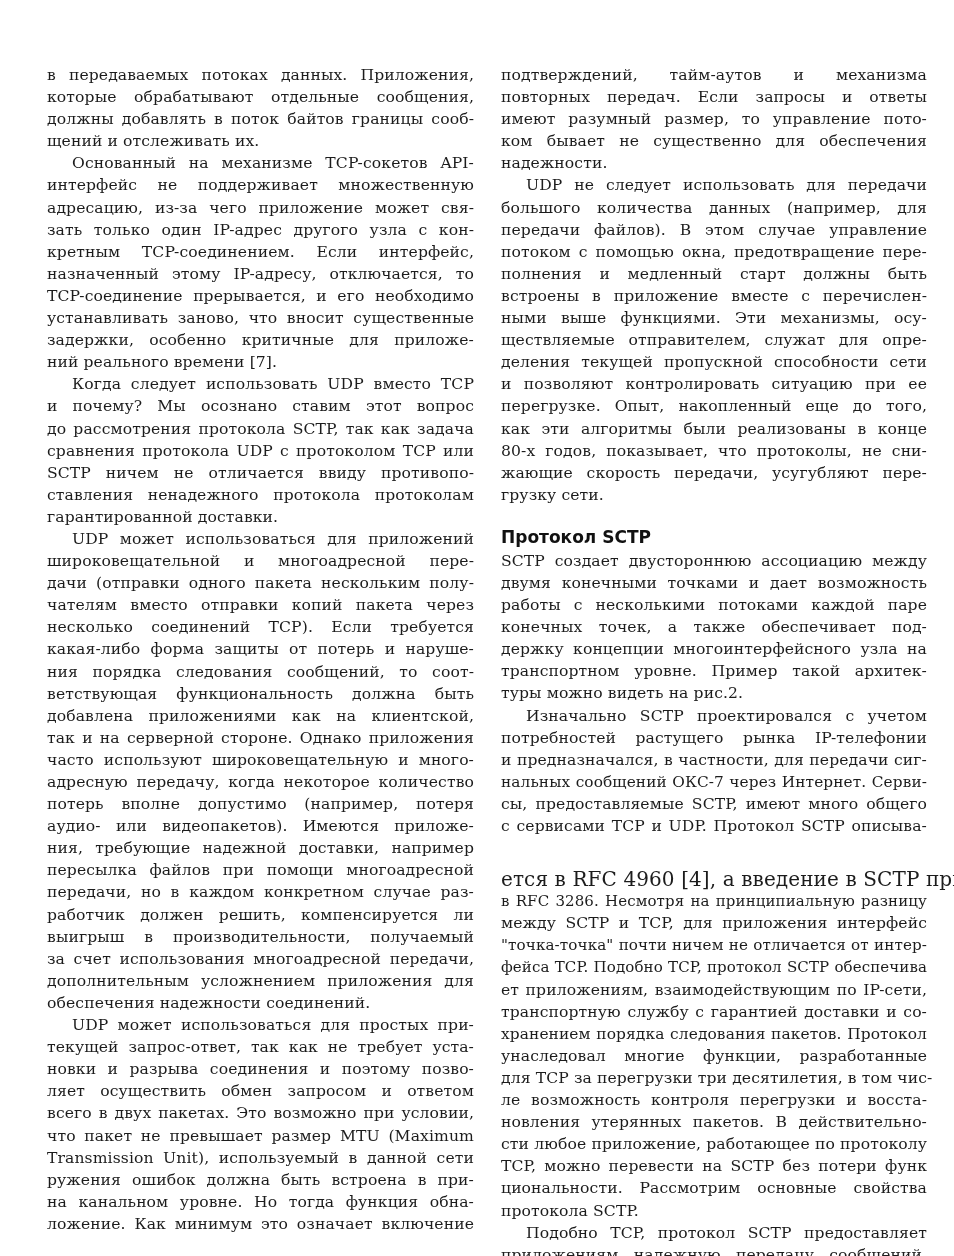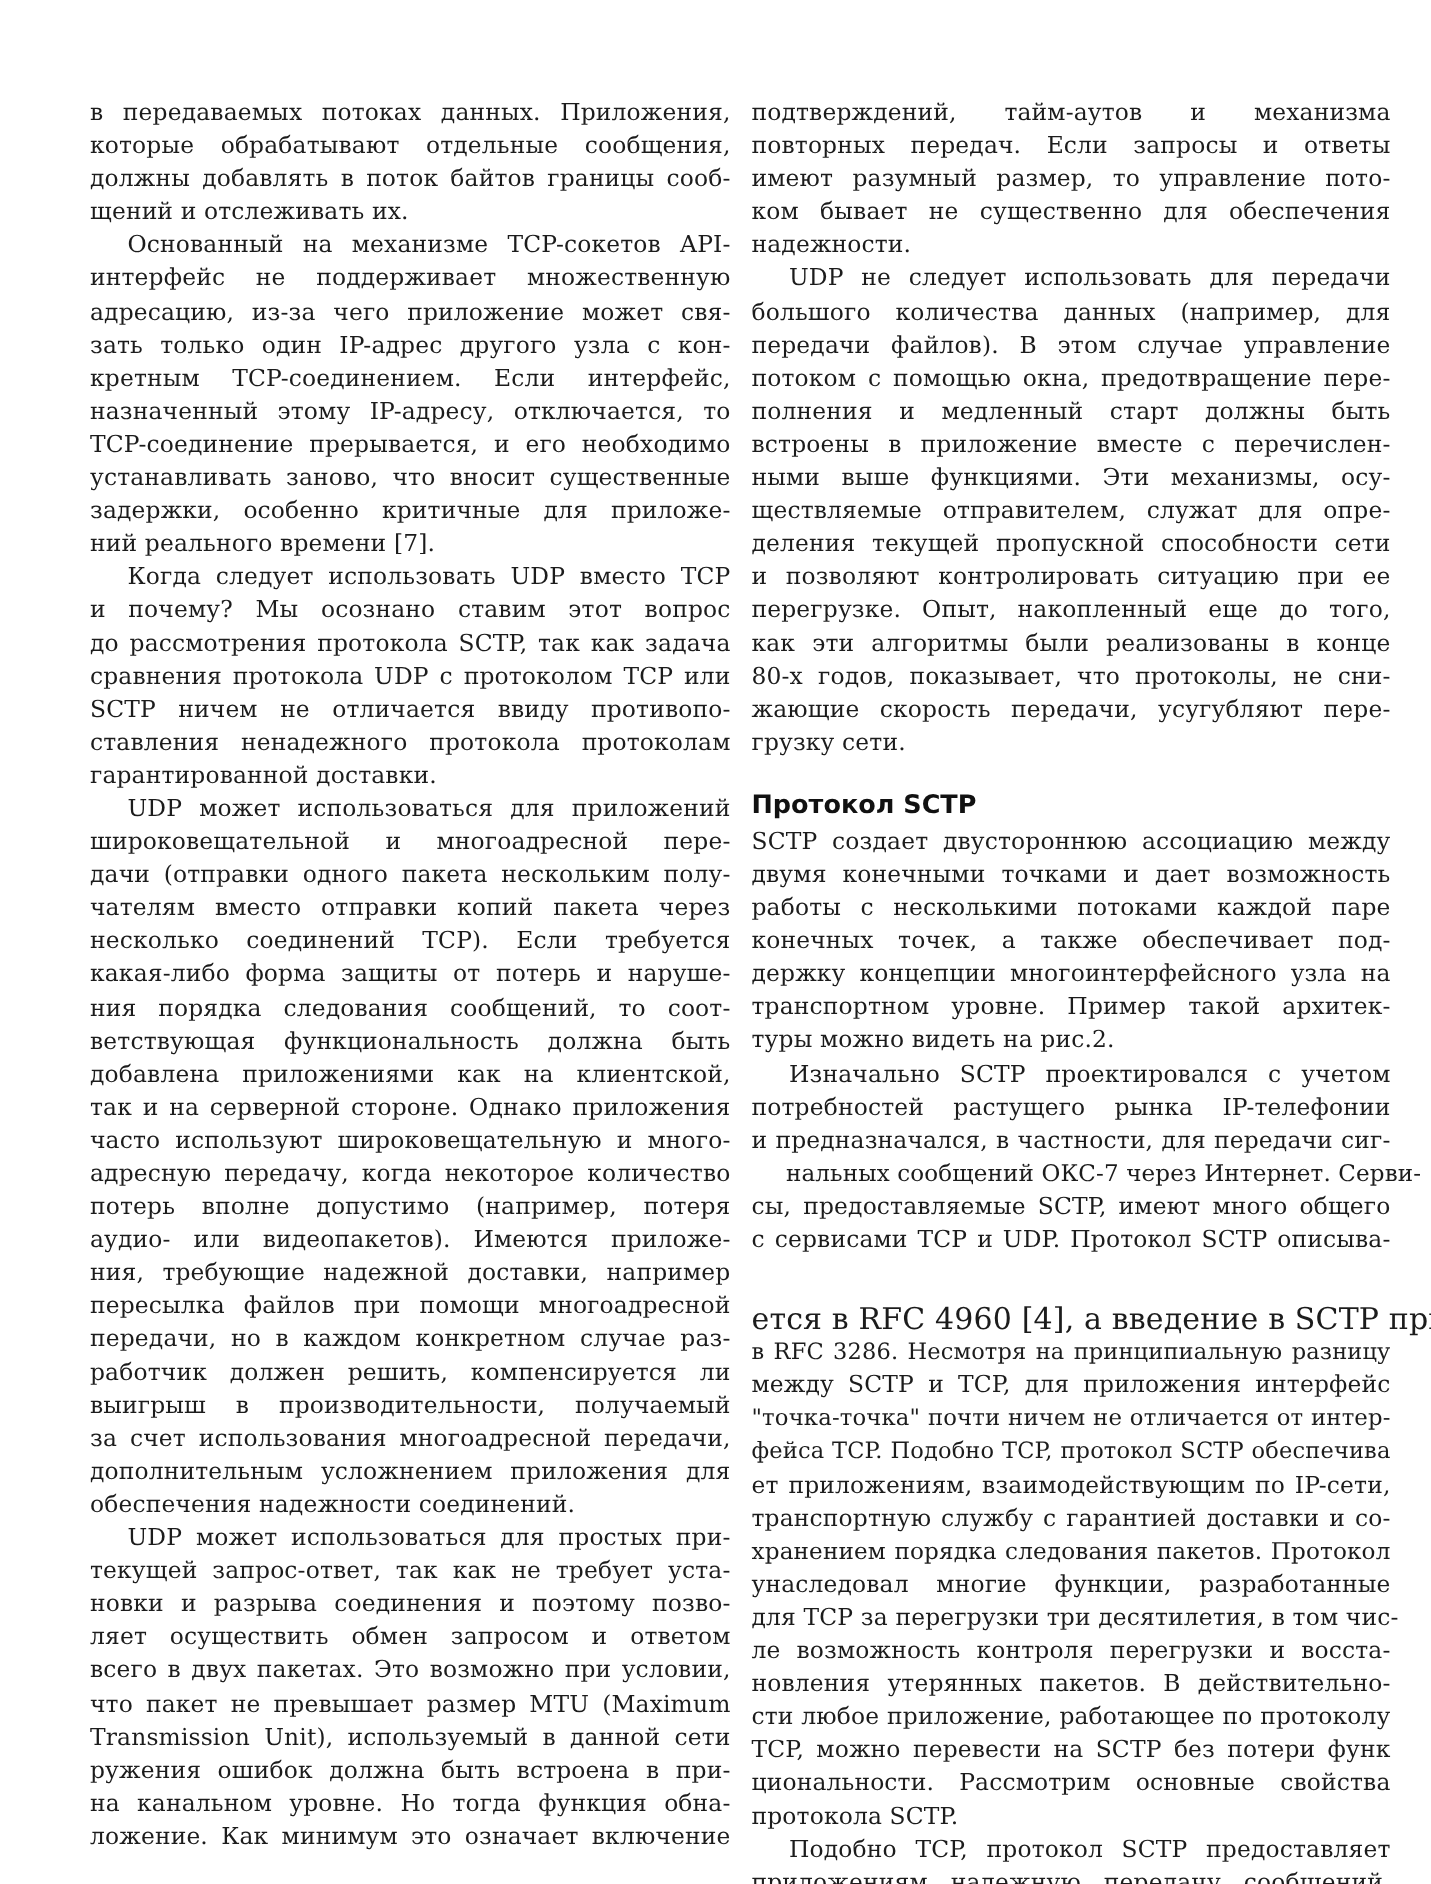--- a/index.html
+++ b/index.html
@@ -1,21 +1,21 @@
 <!DOCTYPE html>
 <html><head>
 <meta charset="utf-8">
 <style>
   html, body { margin: 0; padding: 0; }
   body {
     width: 954px; height: 1256px; background: #ffffff; position: relative; overflow: hidden;
     font-family: "DejaVu Serif", "Liberation Serif", serif; color: #1c1c1c;
   }
   .col { position: absolute; top: 64px; }
-  .col-left { left: 60px; width: 427px; }
+  .col-left { left: 47px; width: 427px; }
   .col-right { left: 501px; width: 426px; }
   .line {
     height: 22.1px; line-height: 22.1px; font-size: 15.6px;
     white-space: nowrap; overflow: visible;
     text-align: justify; text-align-last: justify; letter-spacing: 0.1px;
   }
   .line.last { text-align-last: left; }
   .line.indent { padding-left: 25px; }
   .heading {
     font-family: "DejaVu Sans", "Liberation Sans", sans-serif; font-weight: bold;
@@ -126,21 +126,21 @@
         <div class="line">работы с несколькими потоками каждой паре</div>
         <div class="line">конечных точек, а также обеспечивает под-</div>
         <div class="line">держку концепции многоинтерфейсного узла на</div>
         <div class="line">транспортном уровне. Пример такой архитек-</div>
         <div class="line last">туры можно видеть на рис.2.</div>
       </div>
       <div class="para">
         <div class="line indent">Изначально SCTP проектировался с учетом</div>
         <div class="line">потребностей растущего рынка IP-телефонии</div>
         <div class="line">и предназначался, в частности, для передачи сиг-</div>
-        <div class="line" style="font-size: 15.3419px; margin-left: 23px;">нальных сообщений ОКС-7 через Интернет. Серви-</div>
+        <div class="line" style="font-size: 15.3419px;">нальных сообщений ОКС-7 через Интернет. Серви-</div>
         <div class="line">сы, предоставляемые SCTP, имеют много общего</div>
         <div class="line">с сервисами TCP и UDP. Протокол SCTP описыва-</div>
         <div class="line" style="font-size: 20px; margin-top: 31px;">ется в RFC 4960 [4], а введение в SCTP приводится</div>
         <div class="line" style="font-size: 15px;">в RFC 3286. Несмотря на принципиальную разницу</div>
         <div class="line">между SCTP и TCP, для приложения интерфейс</div>
         <div class="line" style="font-size: 15.166px;">"точка-точка" почти ничем не отличается от интер-</div>
         <div class="line" style="font-size: 15.0281px;">фейса TCP. Подобно TCP, протокол SCTP обеспечива</div>
         <div class="line">ет приложениям, взаимодействующим по IP-сети,</div>
         <div class="line">транспортную службу с гарантией доставки и со-</div>
         <div class="line" style="font-size: 15.4135px;">хранением порядка следования пакетов. Протокол</div>

